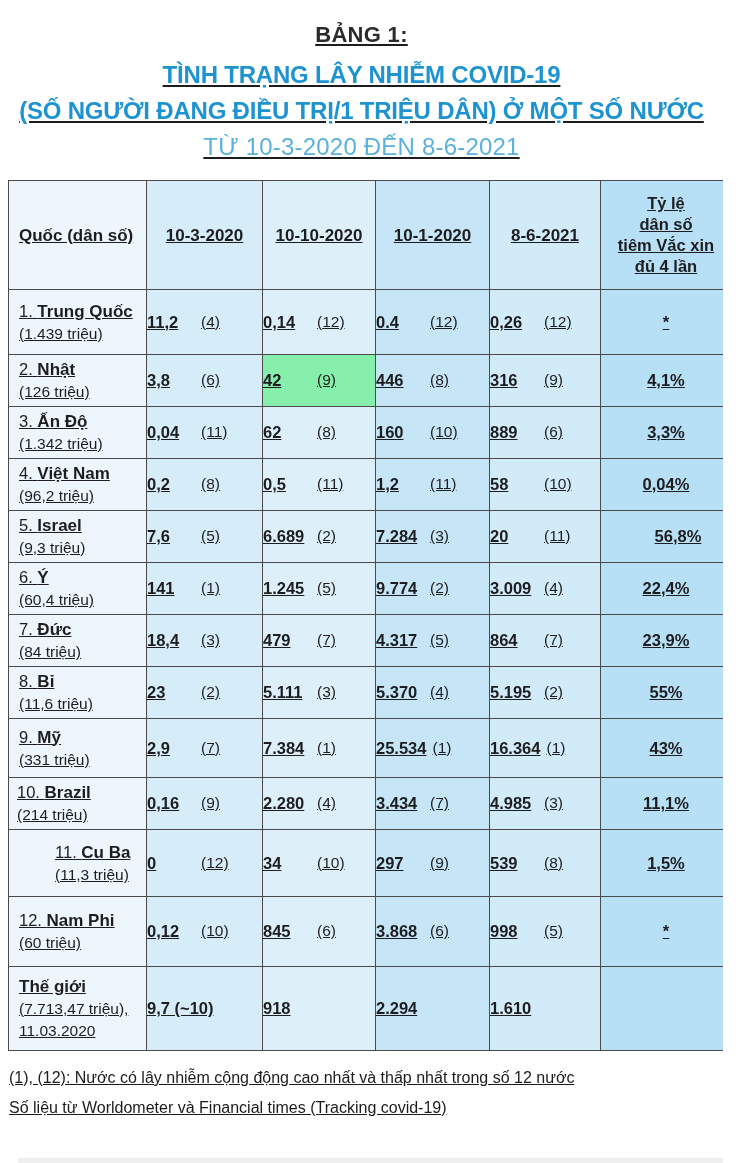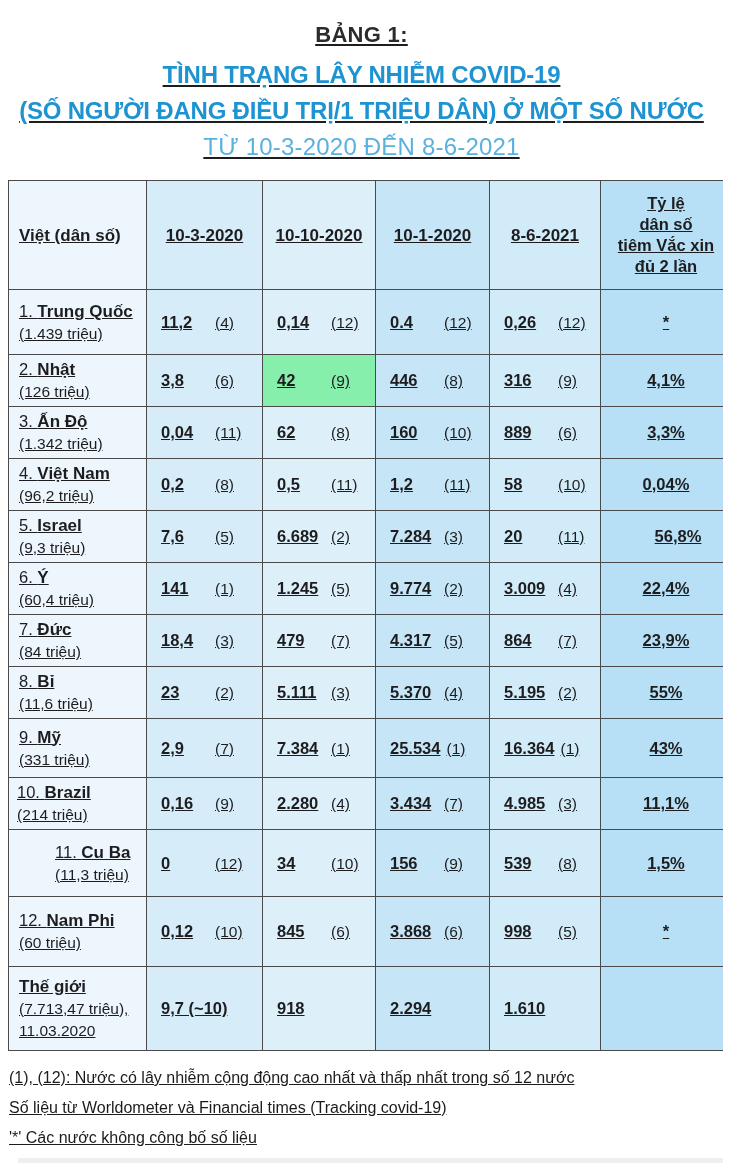--- a/index.html
+++ b/index.html
@@ -22,21 +22,21 @@
   tbody tr:nth-child(11){height:67px;}
   tbody tr:nth-child(12){height:70px;}
   tbody tr:nth-child(13){height:84px;}
   th{font-size:17px;font-weight:bold;text-align:center;white-space:pre-line;line-height:21px;}
   th.first{text-align:left;padding-left:10px;}
   th.last{font-size:16.5px;}
   td.c-name{padding-left:10px;line-height:22px;font-size:16px;}
   td.c-name .no{font-weight:normal;font-size:16.5px;}
   td.c-name .nm{font-weight:bold;font-size:17px;}
   td.c-name .pop{font-weight:normal;font-size:15.5px;}
-  .vc{display:flex;align-items:flex-end;padding:0 10px 0 6px;margin-left:8px;}
+  .vc{display:flex;align-items:flex-start;padding:0 10px 0 0;}
   .vc .val{font-weight:bold;font-size:16.5px;min-width:48px;margin-right:6px;}
   .vc .rank{font-weight:normal;font-size:15.5px;}
   .vc .solo{font-weight:bold;font-size:16.5px;}
   td.c-vax{text-align:center;font-weight:bold;font-size:16.5px;}
   .footnotes{margin:12px 0 0 9px;}
   .footnote{font-size:16px;line-height:30px;color:#1b1b1b;}
   .bottom-strip{position:absolute;left:18px;right:0;bottom:0;height:5px;background:#efefef;}
 </style>
 </head>
 <body>
@@ -53,29 +53,29 @@
     <colgroup>
       <col class="c0">
         <col class="c1">
         <col class="c2">
         <col class="c3">
         <col class="c4">
         <col class="c5">
     </colgroup>
     <thead>
       <tr id="header-row">
-          <th class="first" style="background: rgb(236, 246, 252);">Việt (dân số)</th>
+          <th class="first" style="background: rgb(236, 246, 252);">Quốc (dân số)</th>
           <th style="background: rgb(214, 236, 249);">10-3-2020</th>
           <th style="background: rgb(221, 240, 250);">10-10-2020</th>
           <th style="background: rgb(198, 230, 247);">10-1-2020</th>
           <th style="background: rgb(210, 235, 248);">8-6-2021</th>
           <th class="last" style="background: rgb(183, 223, 245);">Tỷ lệ
 dân số
 tiêm Vắc xin
-đủ 2 lần</th>
+đủ 4 lần</th>
         </tr>
     </thead>
     <tbody id="table-body">
         <tr>
           <td class="c-name" style="background: rgb(236, 246, 252);">
             <div><span class="no">1. </span><span class="nm">Trung Quốc</span></div>
             <div class="pop">(1.439 triệu)</div>
           </td>
           <td style="background: rgb(214, 236, 249);">
             <div class="vc">
@@ -394,21 +394,21 @@
             </div>
           </td>
           <td style="background: rgb(221, 240, 250);">
             <div class="vc">
               <span class="val">34</span>
               <span class="rank">(10)</span>
             </div>
           </td>
           <td style="background: rgb(198, 230, 247);">
             <div class="vc">
-              <span class="val">156</span>
+              <span class="val">297</span>
               <span class="rank">(9)</span>
             </div>
           </td>
           <td style="background: rgb(210, 235, 248);">
             <div class="vc">
               <span class="val">539</span>
               <span class="rank">(8)</span>
             </div>
           </td>
           <td class="c-vax" style="background: rgb(183, 223, 245); text-align: center;">1,5%</td>
@@ -471,16 +471,15 @@
             </div>
           </td>
           <td class="c-vax" style="background: rgb(183, 223, 245);"></td>
         </tr>
       </tbody>
   </table>
 
   <div class="footnotes" id="footnotes">
       <div class="footnote">(1), (12): Nước có lây nhiễm cộng động cao nhất và thấp nhất trong số 12 nước</div>
       <div class="footnote">Số liệu từ Worldometer và Financial times (Tracking covid-19)</div>
-      <div class="footnote">'*' Các nước không công bố số liệu</div>
     </div>
   <div class="bottom-strip"></div>
 </div>
 
 </body></html>

